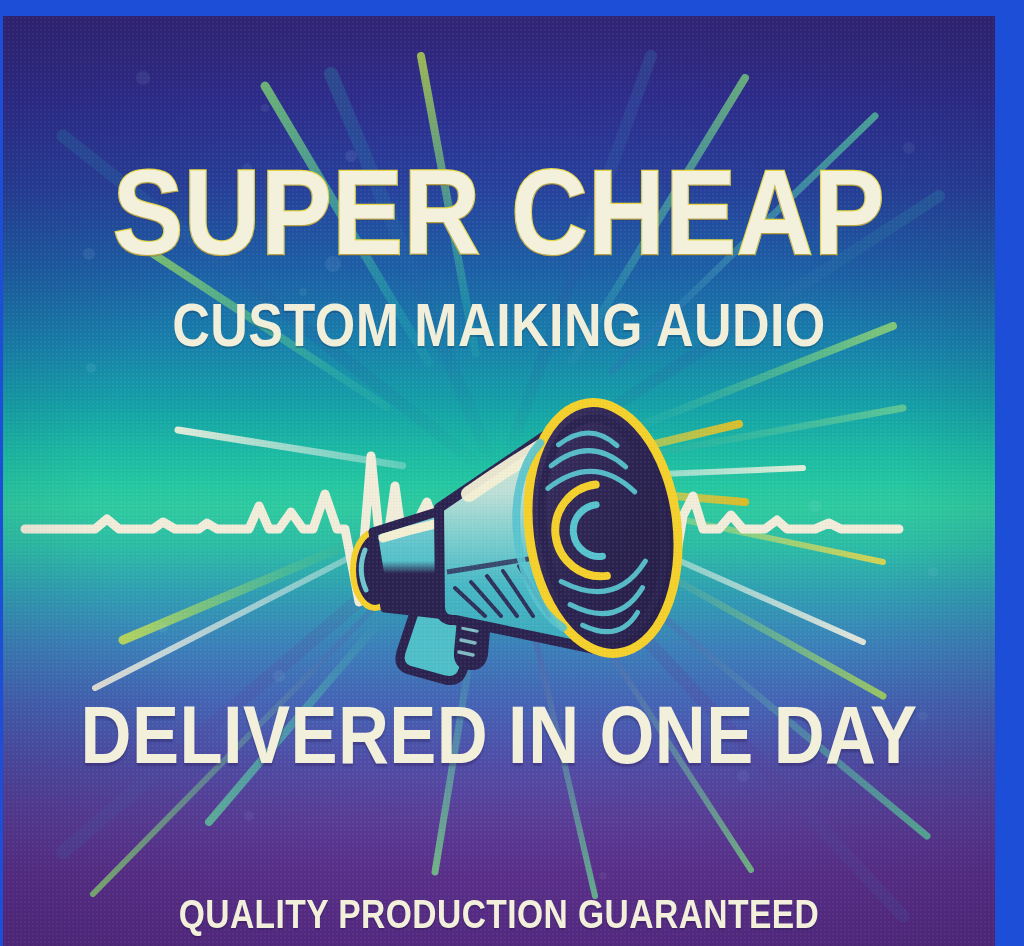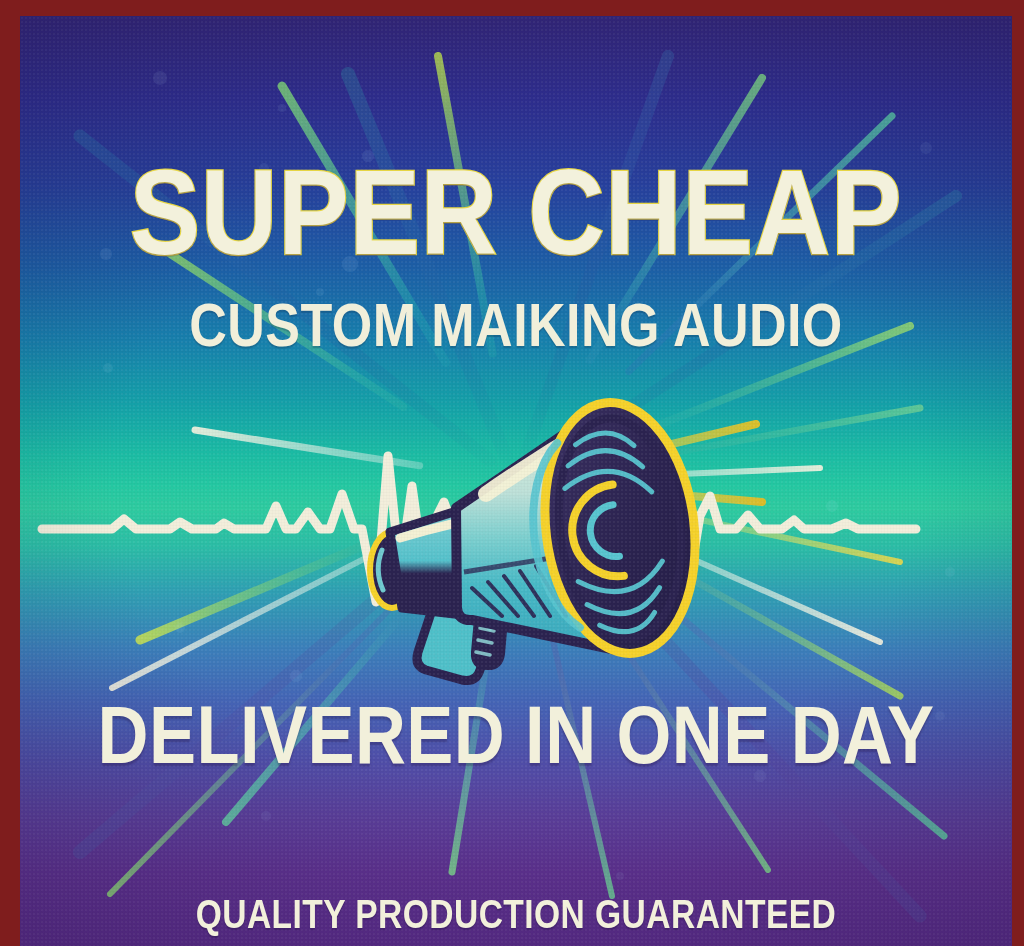--- a/index.html
+++ b/index.html
@@ -13,23 +13,23 @@
     height: 946px;
     overflow: hidden;
     font-family: "Liberation Sans", sans-serif;
   }
 
   
   #poster-frame {
     position: relative;
     width: 1024px;
     height: 946px;
-    background: #7f1d1d;
+    background: #1d4ed8;
     box-sizing: border-box;
-    padding: 16px 16px 0 20px;
+    padding: 16px 16px 0 3px;
   }
 
   
   #artwork {
     position: relative;
     width: 992px;
     height: 930px;
     overflow: hidden;
     background: linear-gradient(
         180deg,

